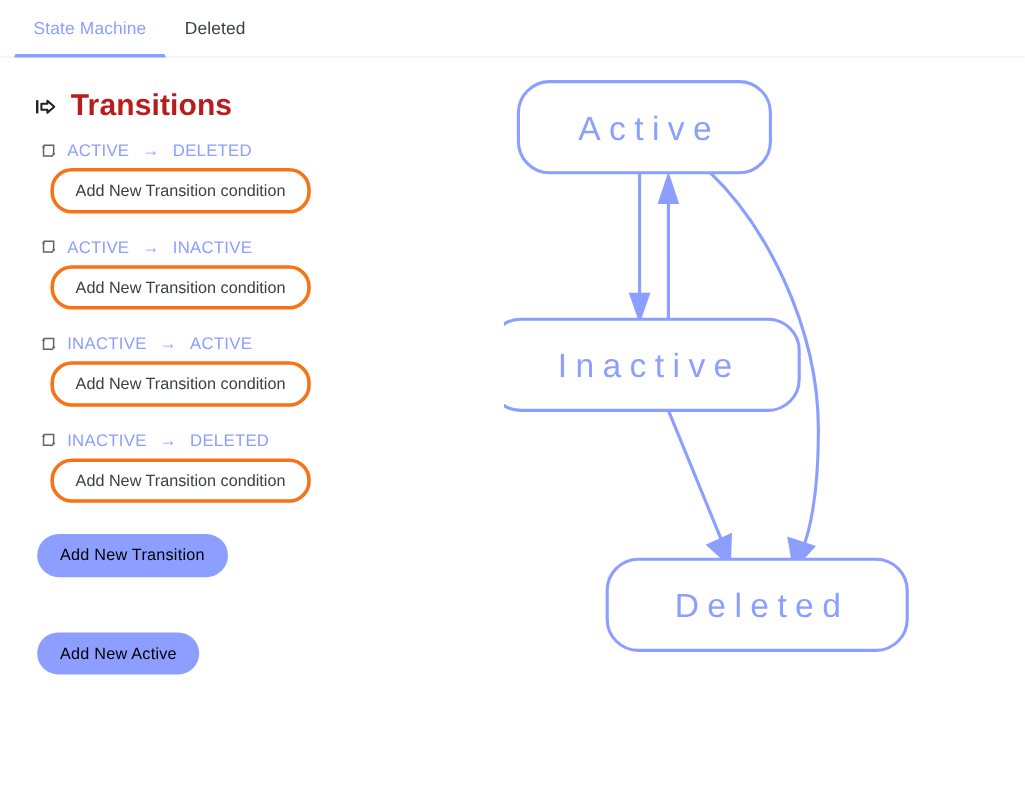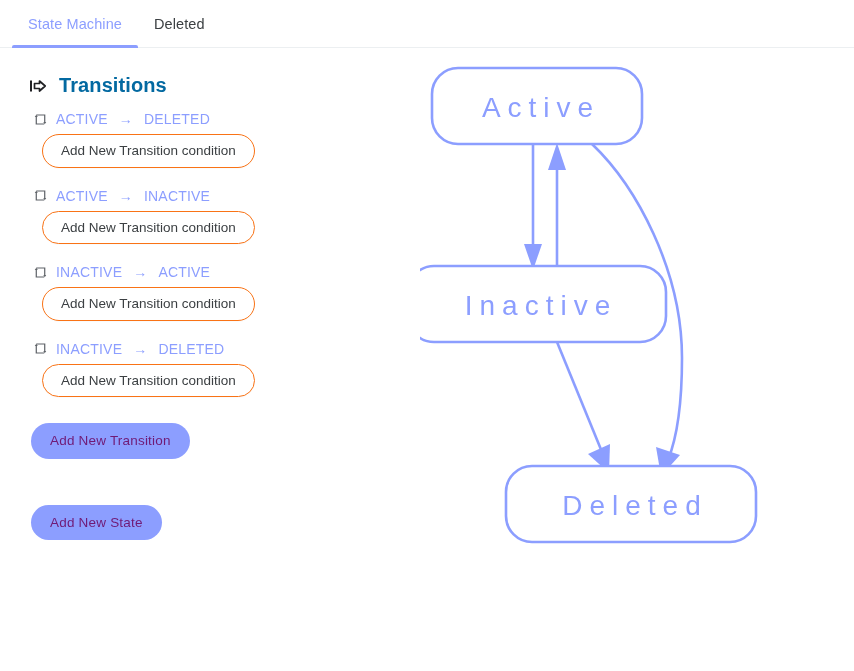--- a/index.html
+++ b/index.html
@@ -77,23 +77,23 @@
   .section-head .sh-icon {
     width: 20px;
     height: 20px;
     display: inline-flex;
     align-items: center;
     justify-content: center;
     color: #202124;
     flex: 0 0 20px;
   }
   .section-title {
-    font-size: 20px;
+    font-size: 25px;
     font-weight: bold;
-    color: #0369a1;
+    color: #b91c1c;
     letter-spacing: 0.1px;
   }
 
   
   .transition-row {
     margin-bottom: 6px;
   }
   .transition-label {
     display: flex;
     align-items: center;
@@ -115,39 +115,39 @@
   }
   .arrow-glyph {
     color: #8c9eff;
     font-size: 14px;
     padding: 0 3px;
   }
 
   .btn-outline {
     display: inline-block;
     background: #ffffff;
-    border: 1px solid #f97316;
+    border: 3px solid #f97316;
     border-radius: 18px;
     color: #3c4043;
     font-size: 13.5px;
     font-family: "Liberation Sans", sans-serif;
     padding: 9px 18px;
     margin-left: 14px;
     margin-bottom: 14px;
     cursor: pointer;
     line-height: 1;
     box-shadow: 0 1px 1px rgba(0,0,0,0.02);
   }
 
   .btn-primary {
     display: inline-block;
     background: #8c9eff;
     border: none;
     border-radius: 18px;
-    color: #701a75;
+    color: #000000;
     font-size: 13.5px;
     font-family: "Liberation Sans", sans-serif;
     padding: 11px 19px;
     cursor: pointer;
     line-height: 1;
     letter-spacing: 0.2px;
   }
 
   .primary-wrap {
     margin-left: 3px;
@@ -280,21 +280,21 @@
       </div>
       <button class="btn-outline">Add New Transition condition</button>
     </div>
 
     <div class="primary-wrap">
       <button class="btn-primary">Add New Transition</button>
     </div>
 
 
     <div class="extras-wrap">
-      <button class="btn-primary">Add New State</button>
+      <button class="btn-primary">Add New Active</button>
     </div>
 
   </div>
 
   <div class="graph-area">
     <svg class="graph-svg" width="434" height="623" viewBox="0 0 434 623">
 
       <g>
         <path class="edge-path" d="M113 96 L113 208"></path>
         <path class="edge-head" d="M113 222 L104 196 L122 196 Z"></path>

